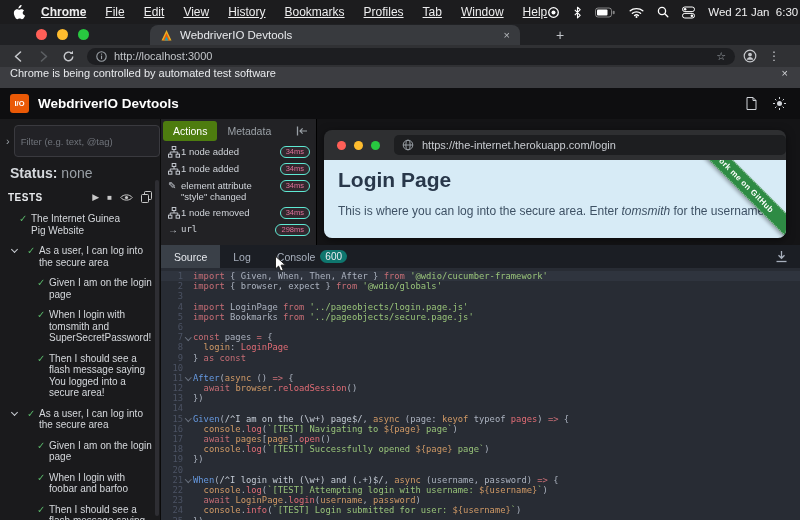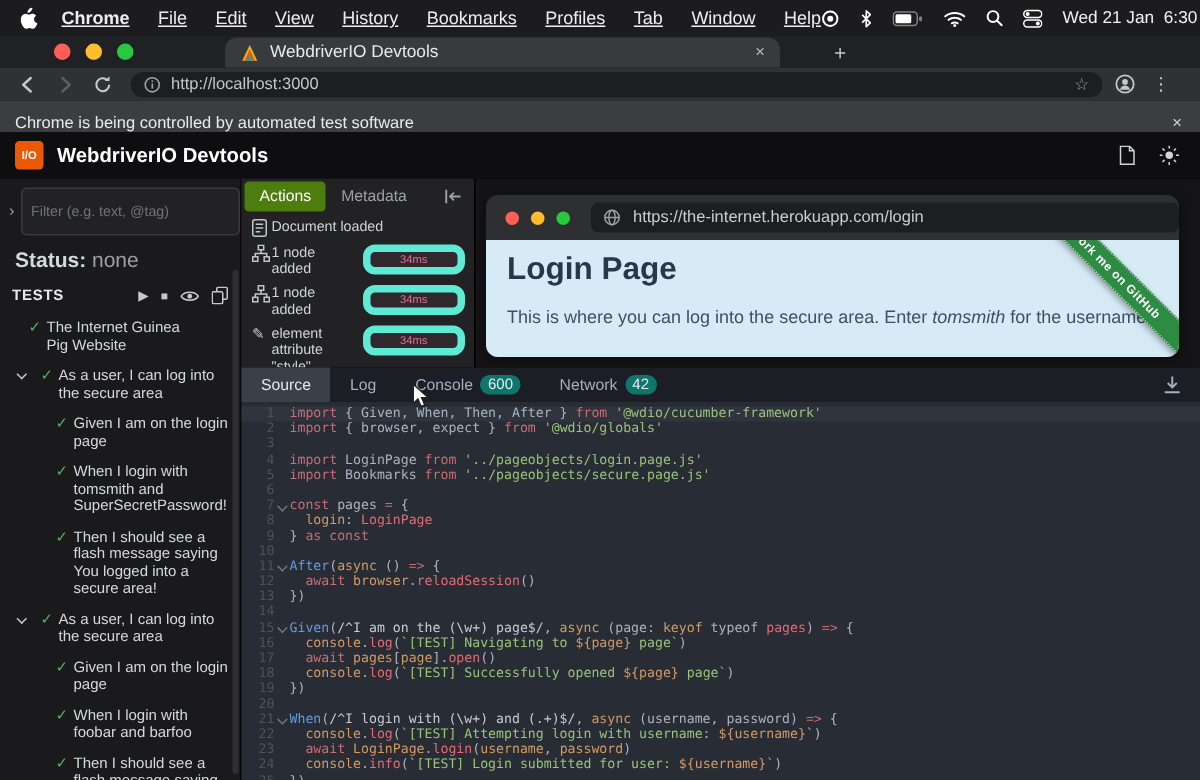--- a/index.html
+++ b/index.html
@@ -32,21 +32,21 @@
     display:flex; align-items:center; }
   .nav-btn { margin-left:12px; }
   #omnibox { margin-left:12px; width:648px; height:17px; background:#1d1e21; border-radius:9px;
     display:flex; align-items:center; color:#c2c5c9; font-size:11px; }
   #omnibox .ico { margin:0 7px 0 9px; }
   #omnibox .star { margin-left:auto; margin-right:9px; color:#9aa0a6; font-size:11px; }
   #toolbar-right { display:flex; align-items:center; gap:11px; margin-left:8px; }
 
   
   #infobar { position:absolute; top:67px; left:0; width:800px; height:21px; background:#3c3d41;
-    display:flex; align-items:flex-end; color:#e8eaed; font-size:11px; }
+    display:flex; align-items:flex-start; color:#e8eaed; font-size:11px; }
   #infobar .txt { margin-left:10px; }
   #infobar .close { margin-left:auto; margin-right:12px; color:#d3d5d8; font-size:11px; }
 
   
   #appheader { position:absolute; top:88px; left:0; width:800px; height:31px; background:#0e0e10;
     display:flex; align-items:center; }
   #applogo { margin-left:10px; width:19px; height:19px; background:#ea5906; border-radius:3px;
     color:#fff; font-size:7.5px; font-weight:bold; display:flex; align-items:center; justify-content:center; }
   #apptitle { margin-left:9px; color:#fff; font-size:13.5px; font-weight:bold; }
   #appheader-right { margin-left:auto; display:flex; gap:16px; padding-right:14px; align-items:center; }
@@ -79,22 +79,22 @@
   #actions-panel { position:absolute; top:119px; left:160px; width:156px; height:126px;
     background:#222225; border-left:1px solid #0a0a0a; overflow:hidden; }
   #ap-tabs { display:flex; align-items:center; height:24px; }
   .ap-tab { font-size:10.5px; padding:4px 10px; color:#9aa0a6; }
   .ap-tab.active { background:#4d7c0f; color:#fff; border-radius:3px; margin-left:2px; }
   #ap-collapse { margin-left:auto; margin-right:8px; }
   .ev-row { display:flex; align-items:flex-start; padding:2px 6px 2px 7px; min-height:15px; }
   .ev-ic { width:13px; margin-top:1px; color:#c2c6cd; font-size:10px; flex:none; }
   .ev-label { flex:1; color:#d0d4da; font-size:9.5px; line-height:11px; padding-top:1px; }
   .ev-label.mono { font-family:"DejaVu Sans Mono",monospace; font-size:9px; }
-  .ev-time { flex:none; margin-left:4px; font-size:7.5px; color:#e0719a; border:5px solid #5eead4;
-    background:rgba(224,113,154,.08); border-radius:8px; padding:0px 20px 1px; margin-top:1px; }
+  .ev-time { flex:none; margin-left:4px; font-size:7.5px; color:#e0719a; border:1px solid #5eead4;
+    background:rgba(224,113,154,.08); border-radius:8px; padding:0px 5px 1px; margin-top:1px; }
 
   
   #preview-area { position:absolute; top:119px; left:317px; width:483px; height:126px; background:#141416; }
   #preview-card { position:absolute; left:7px; top:11px; width:462px; height:108px; border-radius:8px;
     overflow:hidden; background:#2e2f31; box-shadow:0 2px 8px rgba(0,0,0,.5); }
   #pc-header { height:30px; display:flex; align-items:center; }
   #pc-header .light { position:static; width:9px; height:9px; margin-left:8px; }
   #pc-header .light:first-child { margin-left:13px; }
   #pc-url { margin-left:14px; width:392px; height:20px; background:#1d1e20; border-radius:5px;
     display:flex; align-items:center; color:#c9ccd1; font-size:11px; }
@@ -367,31 +367,20 @@
     <span id="ap-collapse">
         <svg width="12" height="10">
           <line x1="1.5" y1="0.5" x2="1.5" y2="9.5" stroke="#9aa0a6" stroke-width="1.3"></line>
           <path d="M11 5 H4.2 M6.6 2.4 L4 5 l2.6 2.6" fill="none" stroke="#9aa0a6" stroke-width="1.2"></path>
         </svg>
       </span>
   </div>
   <div id="events-list">
       <div class="ev-row">
         <span class="ev-ic">
-          <svg width="11" height="12">
-            <rect x="0.5" y="0.5" width="9" height="11" rx="1.5" fill="none" stroke="#c2c6cd"></rect>
-            <line x1="2.5" y1="3.5" x2="7.5" y2="3.5" stroke="#c2c6cd"></line>
-            <line x1="2.5" y1="6" x2="7.5" y2="6" stroke="#c2c6cd"></line>
-            <line x1="2.5" y1="8.5" x2="5.5" y2="8.5" stroke="#c2c6cd"></line>
-          </svg>
-        </span>
-        <span class="ev-label">Document loaded</span>
-      </div>
-      <div class="ev-row">
-        <span class="ev-ic">
           <svg width="12" height="12">
             <rect x="4.2" y="0.5" width="3.6" height="3" fill="none" stroke="#c2c6cd"></rect>
             <rect x="0.5" y="8.2" width="3.4" height="3" fill="none" stroke="#c2c6cd"></rect>
             <rect x="8.1" y="8.2" width="3.4" height="3" fill="none" stroke="#c2c6cd"></rect>
             <path d="M6 3.5 V6 M2.2 8.2 V6 h7.6 v2.2" fill="none" stroke="#c2c6cd"></path>
           </svg>
         </span>
         <span class="ev-label">1 node added</span>
         <span class="ev-time">34ms</span>
       </div>
@@ -461,24 +450,20 @@
   <span id="ed-tabs-holder" style="display:flex">
       <span class="ed-tab active">
         <span>Source</span>
       </span>
       <span class="ed-tab">
         <span>Log</span>
       </span>
       <span class="ed-tab">
         <span>Console</span>
         <span class="ed-badge">600</span>
-      </span>
-      <span class="ed-tab">
-        <span>Network</span>
-        <span class="ed-badge">42</span>
       </span>
     </span>
   <span id="ed-download">
       <svg width="13" height="13">
         <path d="M6.5 1 v7 M3.5 5.3 L6.5 8.3 l3-3" fill="none" stroke="#a7afbc" stroke-width="1.3"></path>
         <line x1="1.5" y1="11.5" x2="11.5" y2="11.5" stroke="#a7afbc" stroke-width="1.3"></line>
       </svg>
     </span>
 </div>
 

